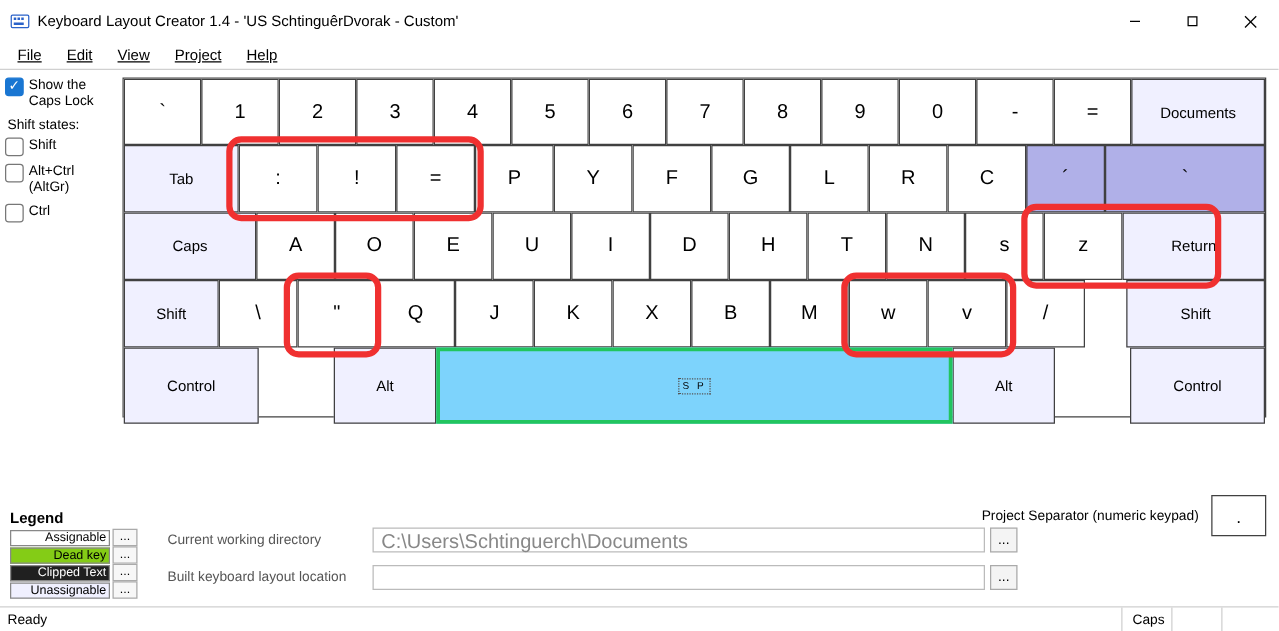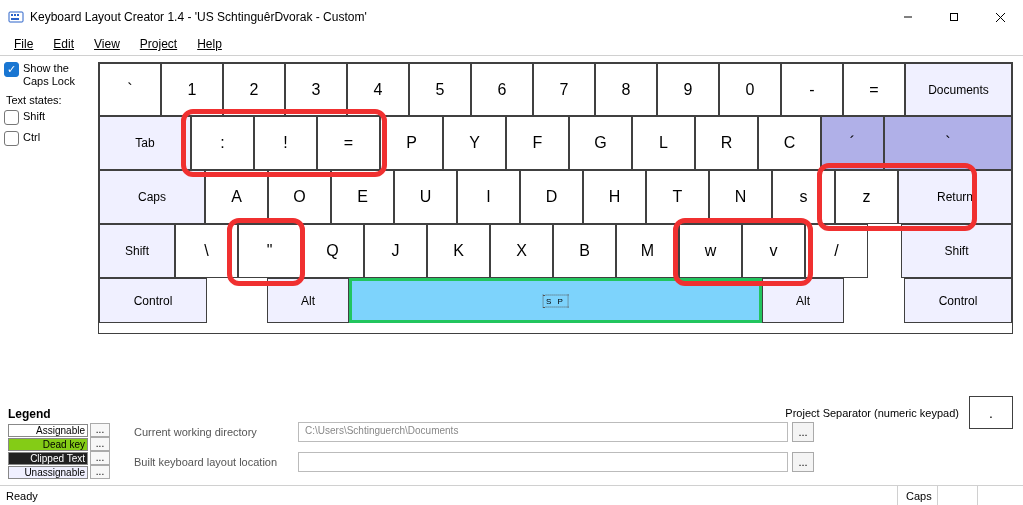--- a/index.html
+++ b/index.html
@@ -27,21 +27,21 @@
   .hl-red { position:absolute; border:5px solid #f03030; border-radius:12px; pointer-events:none; }
   .dec-sep-row { position:absolute; right:10px; top:340px; display:flex; align-items:center; gap:10px; font-size:11px;}
   .dec-key { width:44px; height:33px; border:1px solid #404040; display:flex; align-items:center; justify-content:center; font-size:14px;}
   .legend-area { position:absolute; left:8px; bottom:4px; right:8px; }
   .legend-title { font-weight:bold; font-size:12px; margin-bottom:2px;}
   .legend-row { display:flex; align-items:center; height:14px; }
   .legend-swatch { width:80px; height:13px; border:1px solid #888; font-size:10px; padding-right:2px; text-align:right; line-height:11px; }
   .dots-btn { width:20px; height:14px; border:1px solid #aaa; font-size:10px; text-align:center; line-height:12px; background:#f7f7f7; margin-left:2px;}
   .form-row { display:flex; align-items:center; height:22px; margin-bottom:8px;}
   .form-label { width:164px; font-size:11px; color:#555;}
-  .form-input { flex:0 0 490px; height:20px; border:1px solid #bbb; background:#fff; font-size:10px; padding:2px 6px; color:#888;}
+  .form-input { flex:0 0 490px; height:20px; border:1px solid #bbb; background:#fff; font-size:16px; padding:2px 6px; color:#888;}
   .form-btn { width:22px; height:20px; border:1px solid #aaa; background:#f4f4f4; font-size:11px; text-align:center; line-height:18px; margin-left:4px;}
   .statusbar { position:absolute; left:0; right:0; bottom:0; height:20px; border-top:1px solid #d0d0d0; display:flex; align-items:center; font-size:11px; padding:0 6px;}
   .status-cell { border-left:1px solid #d0d0d0; height:100%; display:flex; align-items:center; padding:0 8px;}
   .r4off { width:33px; border:none; }
 </style>
 </head>
 <body>
 
 <div class="titlebar">
   <span class="app-icon">
@@ -83,24 +83,29 @@
 </div>
 
 <div class="content">
 
   <div class="leftpanel">
     <div class="chkrow on">
       <div class="box">✓</div>
         <div style="white-space:pre-line">Show the
 Caps Lock</div>
     </div>
-    <div class="label-head">Text states:</div>
+    <div class="label-head">Shift states:</div>
     <div class="chkrow">
       <div class="box"></div>
         <div>Shift</div>
+    </div>
+    <div class="chkrow">
+      <div class="box"></div>
+        <div style="white-space:pre-line">Alt+Ctrl
+(AltGr)</div>
     </div>
     <div class="chkrow">
       <div class="box"></div>
         <div>Ctrl</div>
     </div>
   </div>
 
   <div class="kbarea">
 
     <div class="keyrow" style="top:0;height:53px">
@@ -162,21 +167,21 @@
       <div class="key" style="width:63px">X</div>
       <div class="key" style="width:63px">B</div>
       <div class="key" style="width:63px">M</div>
       <div class="key" style="width:63px">w</div>
       <div class="key" style="width:63px">v</div>
       <div class="key" style="width:63px">/</div>
       <div class="r4off"></div>
       <div class="key special" style="flex:1">Shift</div>
     </div>
 
-    <div class="keyrow" style="top:215px;height:45px">
+    <div class="keyrow" style="top:215px;height:61px">
       <div class="key special" style="width:108px">Control</div>
       <div style="width:60px"></div>
       <div class="key special" style="width:82px">Alt</div>
       <div class="spacekey" style="position:relative">
         <div class="sp-indicator" style="left:50%;top:50%;transform:translate(-50%,-50%)">S P</div>
       </div>
       <div class="key special" style="width:82px">Alt</div>
       <div style="width:60px"></div>
       <div class="key special" style="width:108px">Control</div>
     </div>

